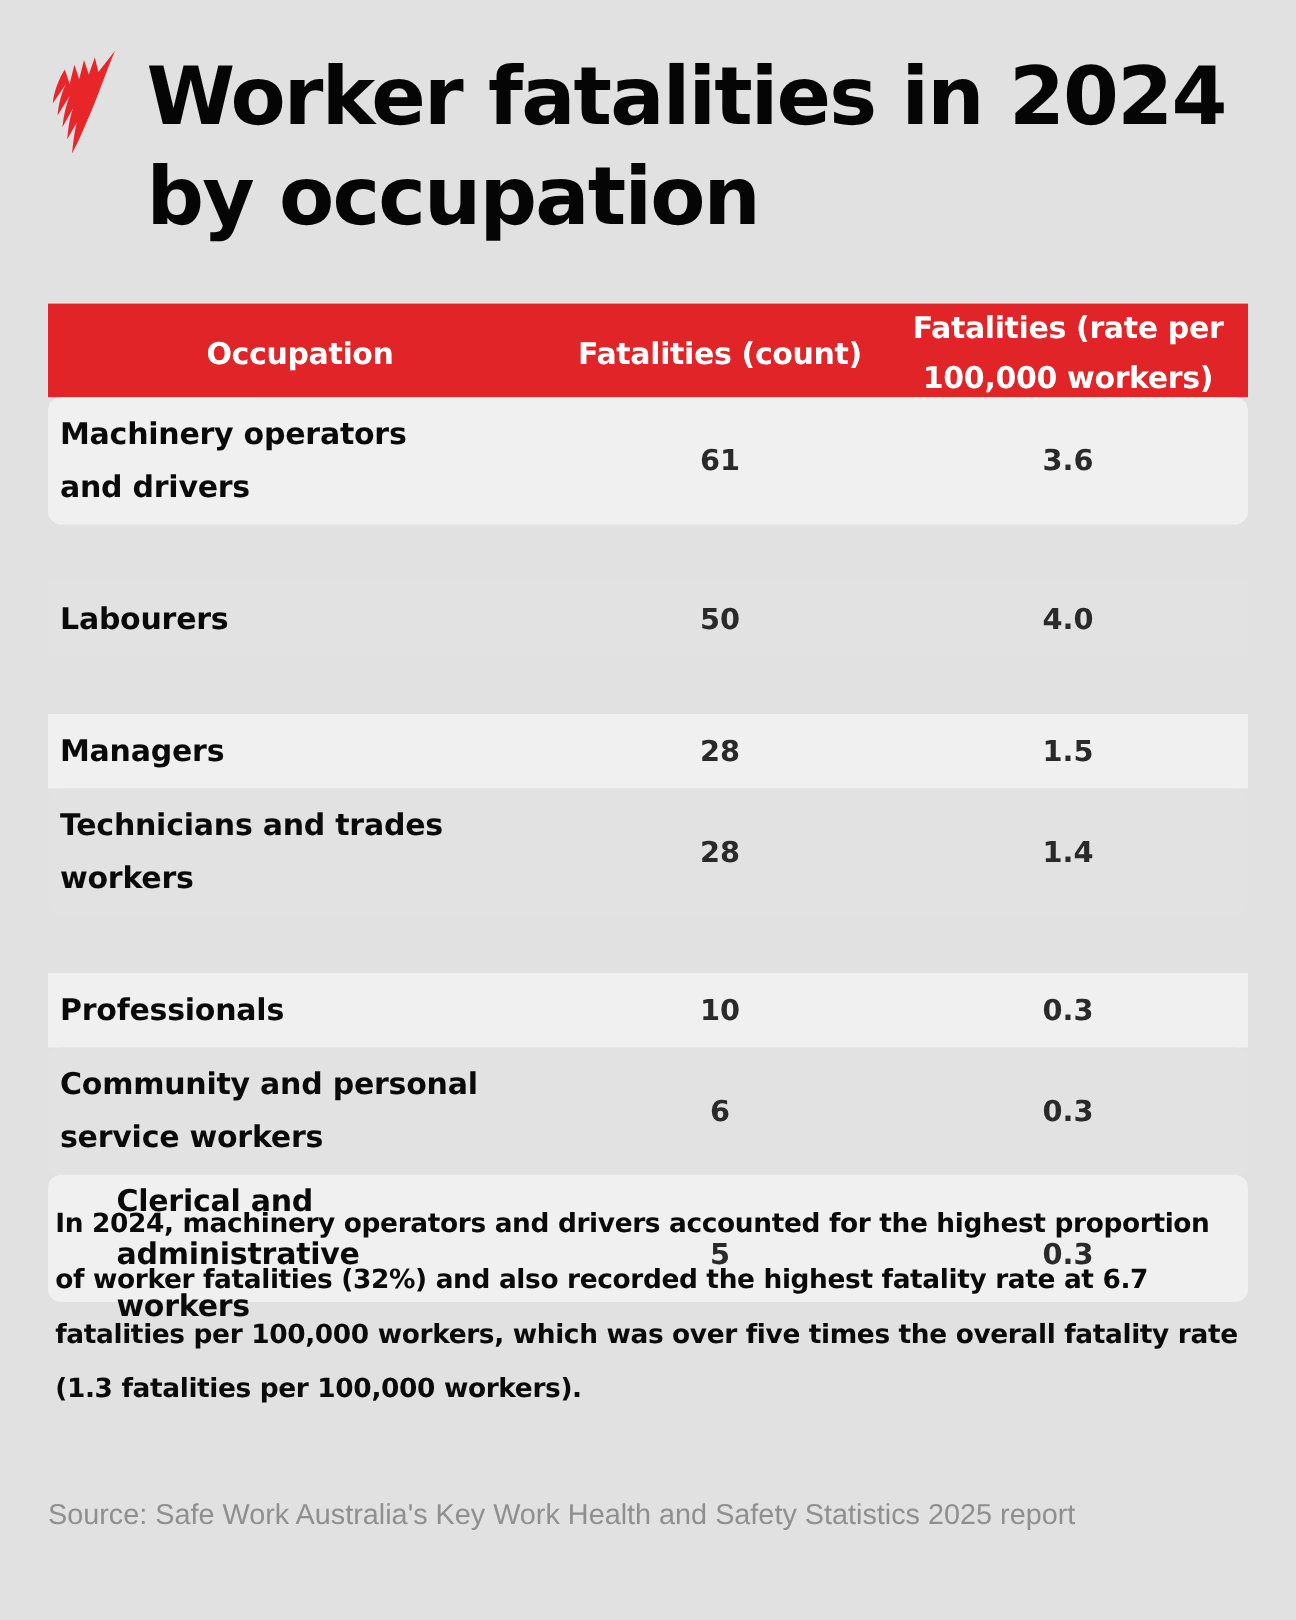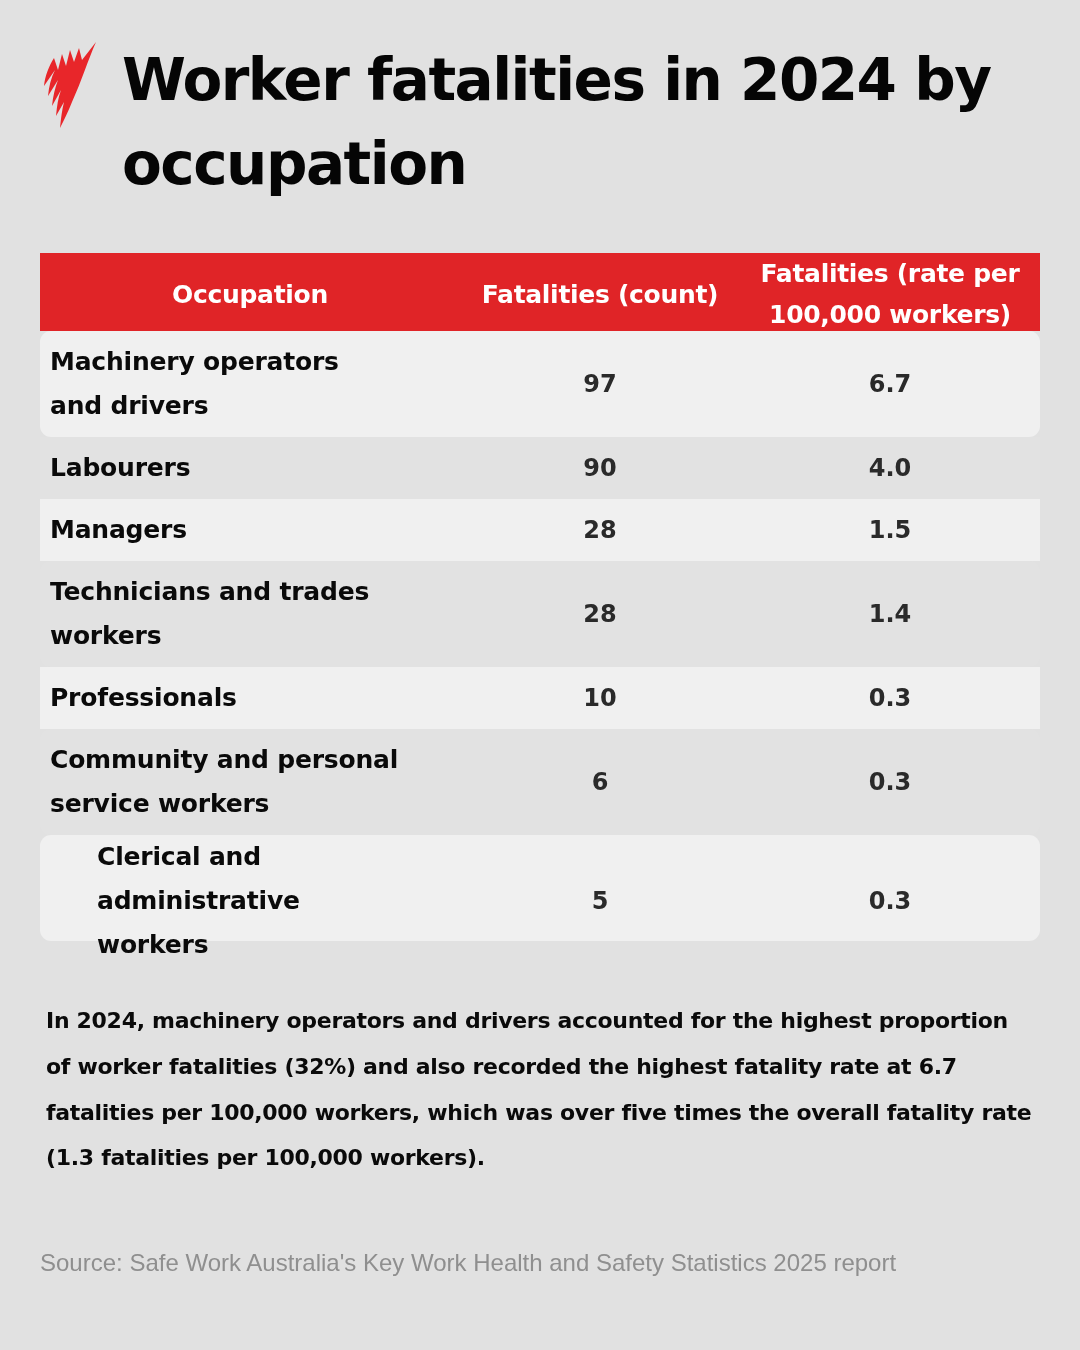--- a/index.html
+++ b/index.html
@@ -18,21 +18,21 @@
     width: 62px;
     height: 90px;
   }
   .title {
     position: absolute;
     left: 122px;
     top: 38px;
     width: 900px;
     font-family: "DejaVu Sans", sans-serif;
     font-weight: 700;
-    font-size: 58px;
+    font-size: 67px;
     line-height: 84px;
     letter-spacing: -1.5px;
     color: #050505;
   }
   .table {
     position: absolute;
     left: 40px;
     top: 253px;
     width: 1000px;
   }
@@ -52,21 +52,21 @@
     letter-spacing: -0.3px;
   }
   .row {
     display: grid;
     grid-template-columns: 420px 280px 300px;
     align-items: center;
   }
   .row.light { background: #f0f0f0; }
   .row.dark { background: #e2e2e2; }
   .row.tall { height: 106px; border-radius: 11px; }
-  .row.short { height: 62px; }
+  .row.short { height: 62px; margin-top: 48px; }
   .cell-occ {
     font-weight: 700;
     font-size: 25px;
     line-height: 44px;
     padding-left: 10px;
     color: #0a0a0a;
     letter-spacing: -0.2px;
   }
   .cell-num {
     font-weight: 700;
@@ -114,26 +114,26 @@
 
 <div class="table">
   <div class="thead">
     <div class="th">Occupation</div>
     <div class="th">Fatalities (count)</div>
     <div class="th" style="padding:0 10px;">Fatalities (rate per 100,000 workers)</div>
   </div>
 
   <div class="row light tall">
     <div class="cell-occ" style="width:340px;">Machinery operators and drivers</div>
-    <div class="cell-num">97</div>
-    <div class="cell-rate">6.7</div>
+    <div class="cell-num">61</div>
+    <div class="cell-rate">3.6</div>
   </div>
   <div class="row dark short">
     <div class="cell-occ">Labourers</div>
-    <div class="cell-num">90</div>
+    <div class="cell-num">50</div>
     <div class="cell-rate">4.0</div>
   </div>
   <div class="row light short">
     <div class="cell-occ">Managers</div>
     <div class="cell-num">28</div>
     <div class="cell-rate">1.5</div>
   </div>
   <div class="row dark tall">
     <div class="cell-occ" style="width:380px;">Technicians and trades workers</div>
     <div class="cell-num">28</div>

